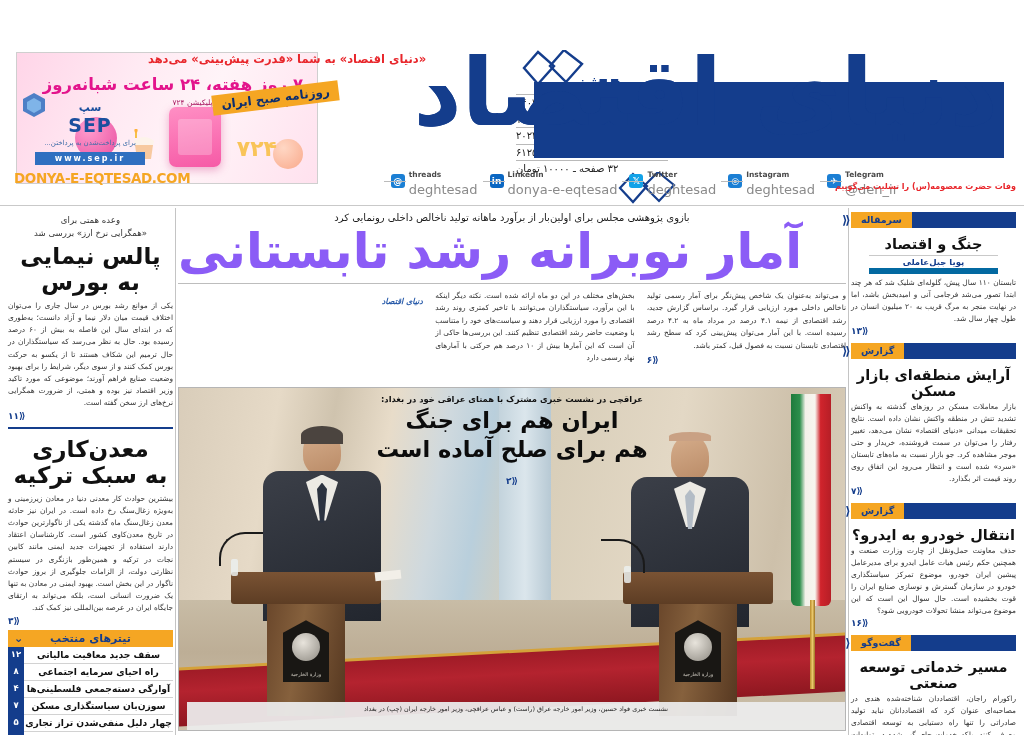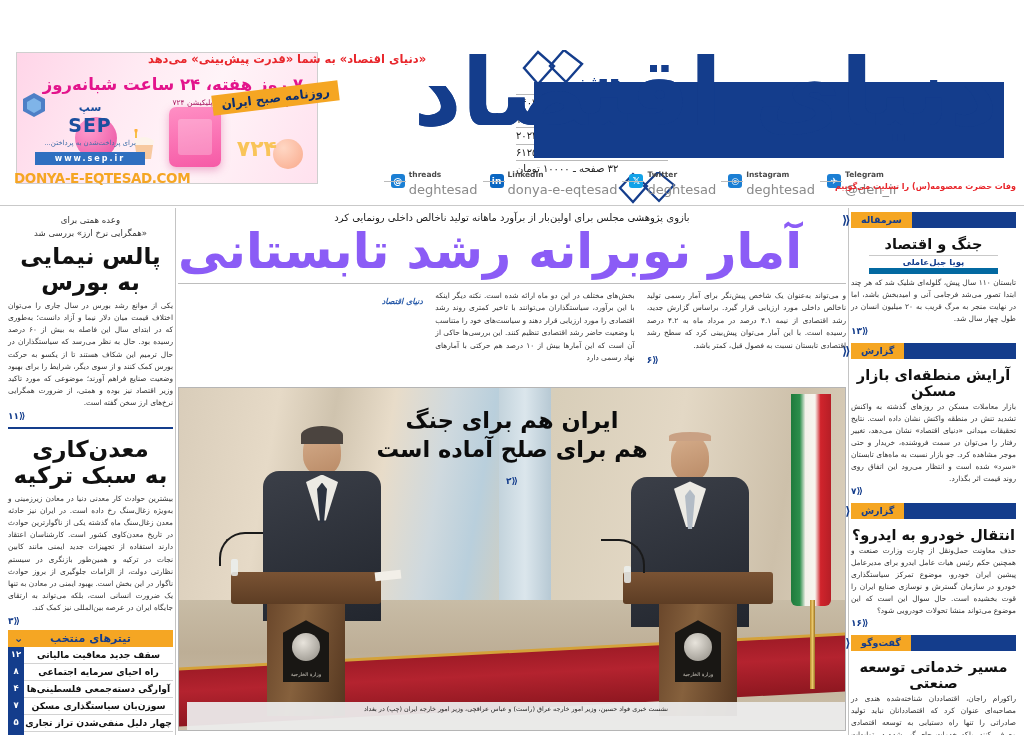--- a/index.html
+++ b/index.html
@@ -606,20 +606,21 @@
             <div class="ph-emblem">
               <div class="ph-emblem-in"></div>
               <div class="ph-emblem-txt">وزارة الخارجية</div>
             </div>
           </div>
         </div>
         <div class="ph-mic" style="left:40px; bottom:48%; transform:scaleX(-1);"></div>
         <div class="ph-bottle" style="left:52px; bottom:45%;"></div>
         <div class="ph-papers" style="left:196px; bottom:44%;"></div>
 
+        <div class="ph-overlay-kicker">عراقچی در نشست خبری مشترک با همتای عراقی خود در بغداد:</div>
         <div class="ph-overlay-head">
           <div>ایران هم برای جنگ</div>
           <div>هم برای صلح آماده است</div>
         </div>
         <div class="ph-overlay-ref">⟪<span>۲</span></div>
 
         <div class="ph-caption">نشست خبری فواد حسین، وزیر امور خارجه عراق (راست) و عباس عراقچی، وزیر امور خارجه ایران (چپ) در بغداد</div>
       </div>
     </div>
 

